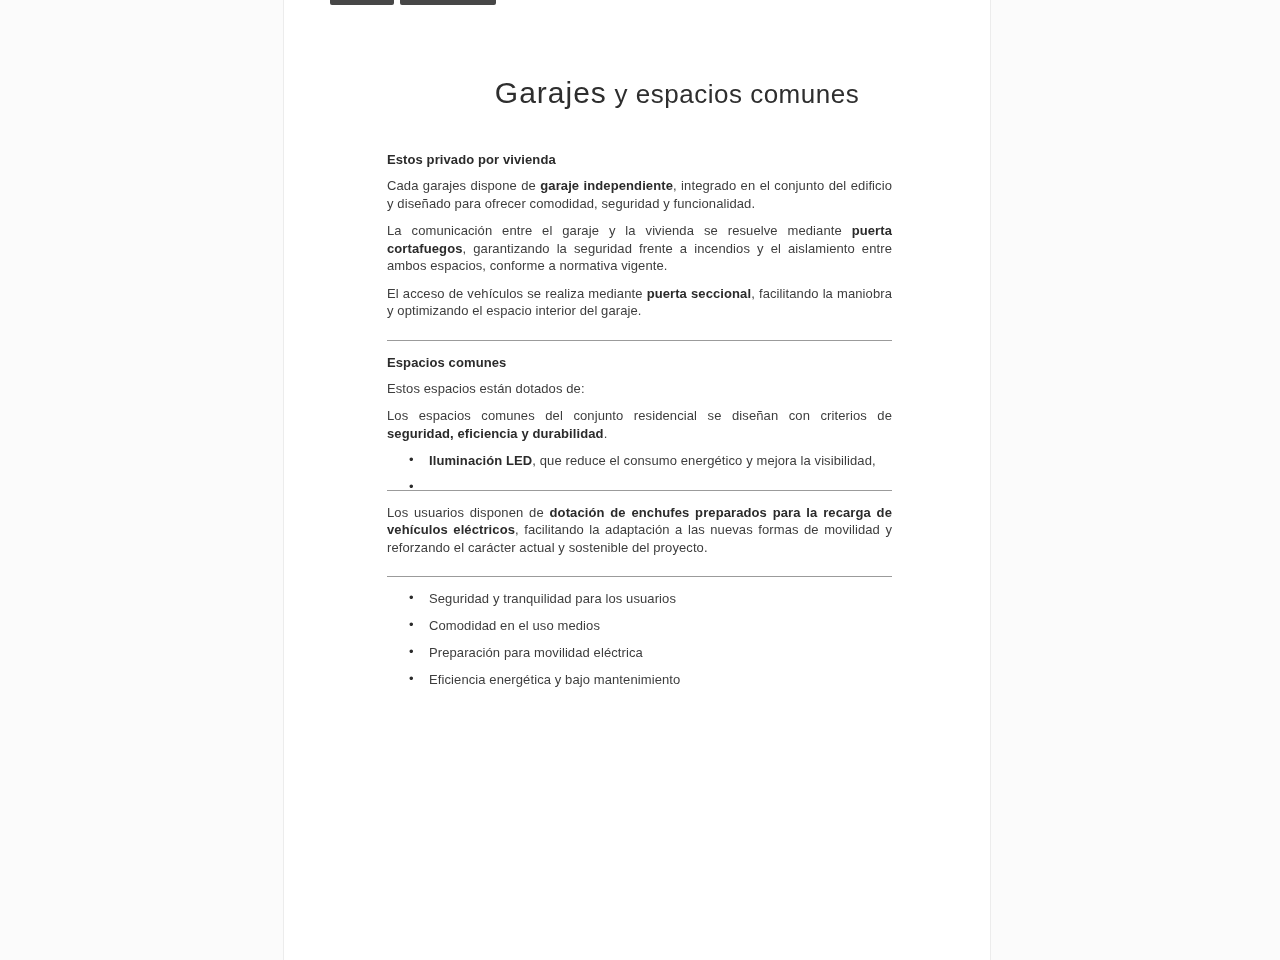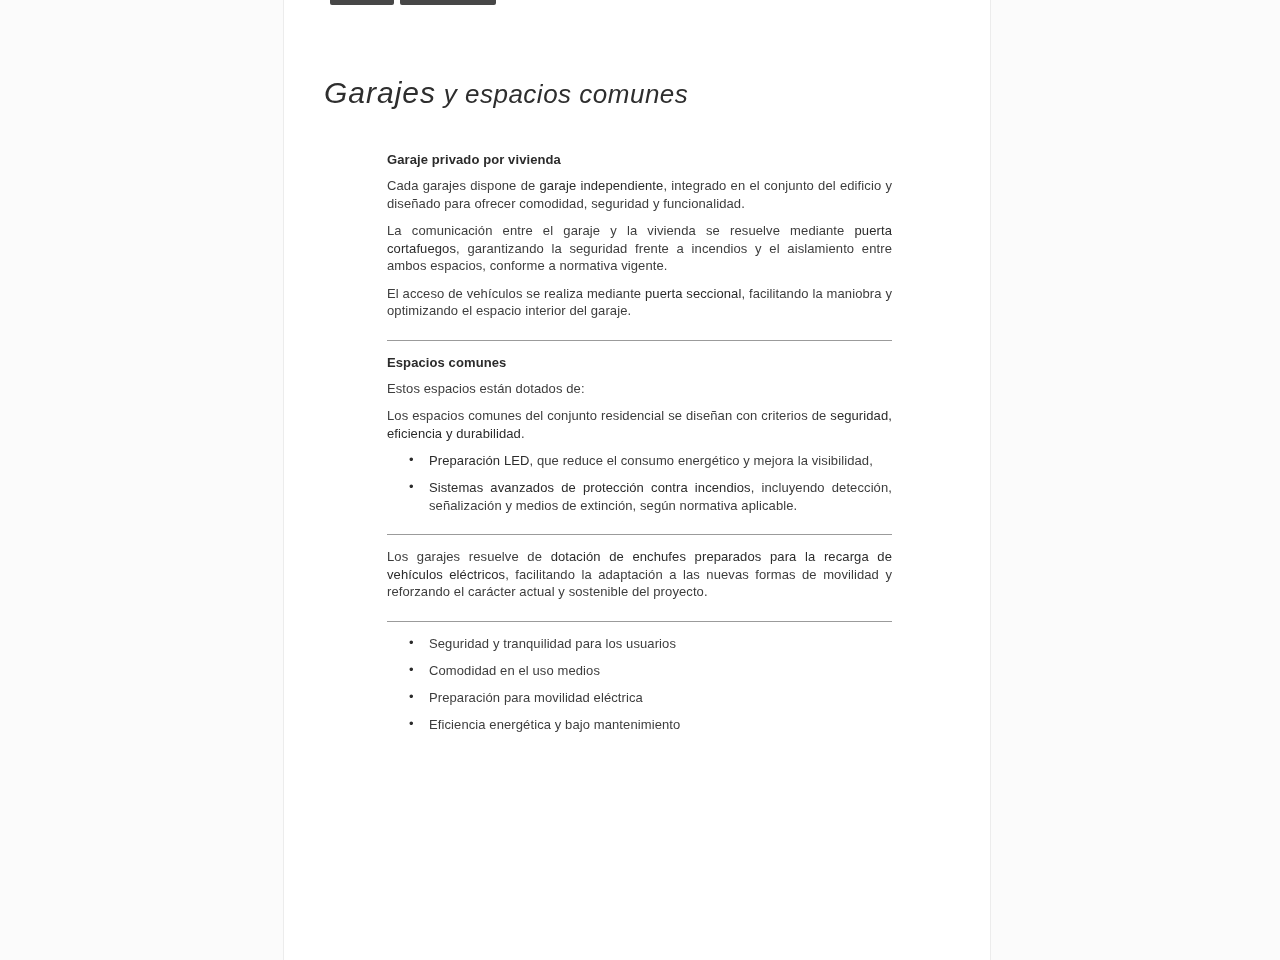--- a/index.html
+++ b/index.html
@@ -26,46 +26,46 @@
   .frag {
     position: absolute; top: 0;
     background: #474747;
     border-radius: 0 0 2px 2px;
   }
   .frag1 { left: 46px;  width: 64px; height: 5px; }
   .frag2 { left: 116px; width: 96px; height: 5px; }
 
   h1 {
     margin-top: 74px;
+    text-align: center;
     transform: translateX(40px);
     font-weight: 400;
     color: #2e2e2e;
     white-space: nowrap;
-    font-style: italic;
   }
   .title-main { font-size: 30px; letter-spacing: 1px; }
   .title-rest { font-size: 26px; letter-spacing: 0.5px; }
 
   .content {
     padding: 0 98px 0 103px;
     color: #3d3d3d;
     font-size: 13px;
     line-height: 17.5px;
     letter-spacing: 0.1px;
   }
   h3 {
     font-size: 13px;
     line-height: 18px;
     color: #2b2b2b;
     margin: 0 0 8px 0;
     letter-spacing: 0.1px;
   }
   .content section:first-child h3 { margin-top: 40px; }
   p { text-align: justify; margin: 0 0 10px 0; }
-  strong { font-weight: normal; color: #2b2b2b; }
+  strong { font-weight: bold; color: #2b2b2b; }
   hr {
     border: none;
     border-top: 1px solid #9b9b9b;
     margin: 20px 0 13px 0;
   }
   ul { list-style: none; margin: 0 0 10px 0; }
   li {
     position: relative;
     padding-left: 42px;
     margin-bottom: 9.5px;
@@ -86,42 +86,42 @@
     <div class="cutoff">
       <span class="frag frag1"></span>
       <span class="frag frag2"></span>
     </div>
 
     <h1><span class="title-main">Garajes</span><span class="title-rest"> y espacios comunes</span></h1>
 
     <div class="content">
 
       <section>
-        <h3>Garaje privado por vivienda</h3>
+        <h3>Estos privado por vivienda</h3>
         <p><span>Cada garajes dispone de </span><strong>garaje independiente</strong><span>, integrado en el conjunto del edificio y diseñado para ofrecer comodidad, seguridad y funcionalidad.</span></p>
         <p><span>La comunicación entre el garaje y la vivienda se resuelve mediante </span><strong>puerta cortafuegos</strong><span>, garantizando la seguridad frente a incendios y el aislamiento entre ambos espacios, conforme a normativa vigente.</span></p>
         <p><span>El acceso de vehículos se realiza mediante </span><strong>puerta seccional</strong><span>, facilitando la maniobra y optimizando el espacio interior del garaje.</span></p>
       </section>
 
       <hr>
 
       <section>
         <h3>Espacios comunes</h3>
         <p><span>Estos espacios están dotados de:</span></p>
         <p><span>Los espacios comunes del conjunto residencial se diseñan con criterios de </span><strong>seguridad, eficiencia y durabilidad</strong><span>.</span></p>
         <ul>
-          <li><span class="bullet-dot">•</span><span><strong>Preparación LED</strong><span>, que reduce el consumo energético y mejora la visibilidad,</span></span></li>
-          <li><span class="bullet-dot">•</span><span><strong>Sistemas avanzados de protección contra incendios</strong><span>, incluyendo detección, señalización y medios de extinción, según normativa aplicable.</span></span></li>
+          <li><span class="bullet-dot">•</span><span><strong>Iluminación LED</strong><span>, que reduce el consumo energético y mejora la visibilidad,</span></span></li>
+          <li><span class="bullet-dot">•</span></li>
         </ul>
       </section>
 
       <hr>
 
       <section>
-        <p><span>Los garajes resuelve de </span><strong>dotación de enchufes preparados para la recarga de vehículos eléctricos</strong><span>, facilitando la adaptación a las nuevas formas de movilidad y reforzando el carácter actual y sostenible del proyecto.</span></p>
+        <p><span>Los usuarios disponen de </span><strong>dotación de enchufes preparados para la recarga de vehículos eléctricos</strong><span>, facilitando la adaptación a las nuevas formas de movilidad y reforzando el carácter actual y sostenible del proyecto.</span></p>
       </section>
 
       <hr>
 
       <section>
         <ul>
           <li><span class="bullet-dot">•</span><span><span>Seguridad y tranquilidad para los usuarios</span></span></li>
           <li><span class="bullet-dot">•</span><span><span>Comodidad en el uso medios</span></span></li>
           <li><span class="bullet-dot">•</span><span><span>Preparación para movilidad eléctrica</span></span></li>
           <li><span class="bullet-dot">•</span><span><span>Eficiencia energética y bajo mantenimiento</span></span></li>

